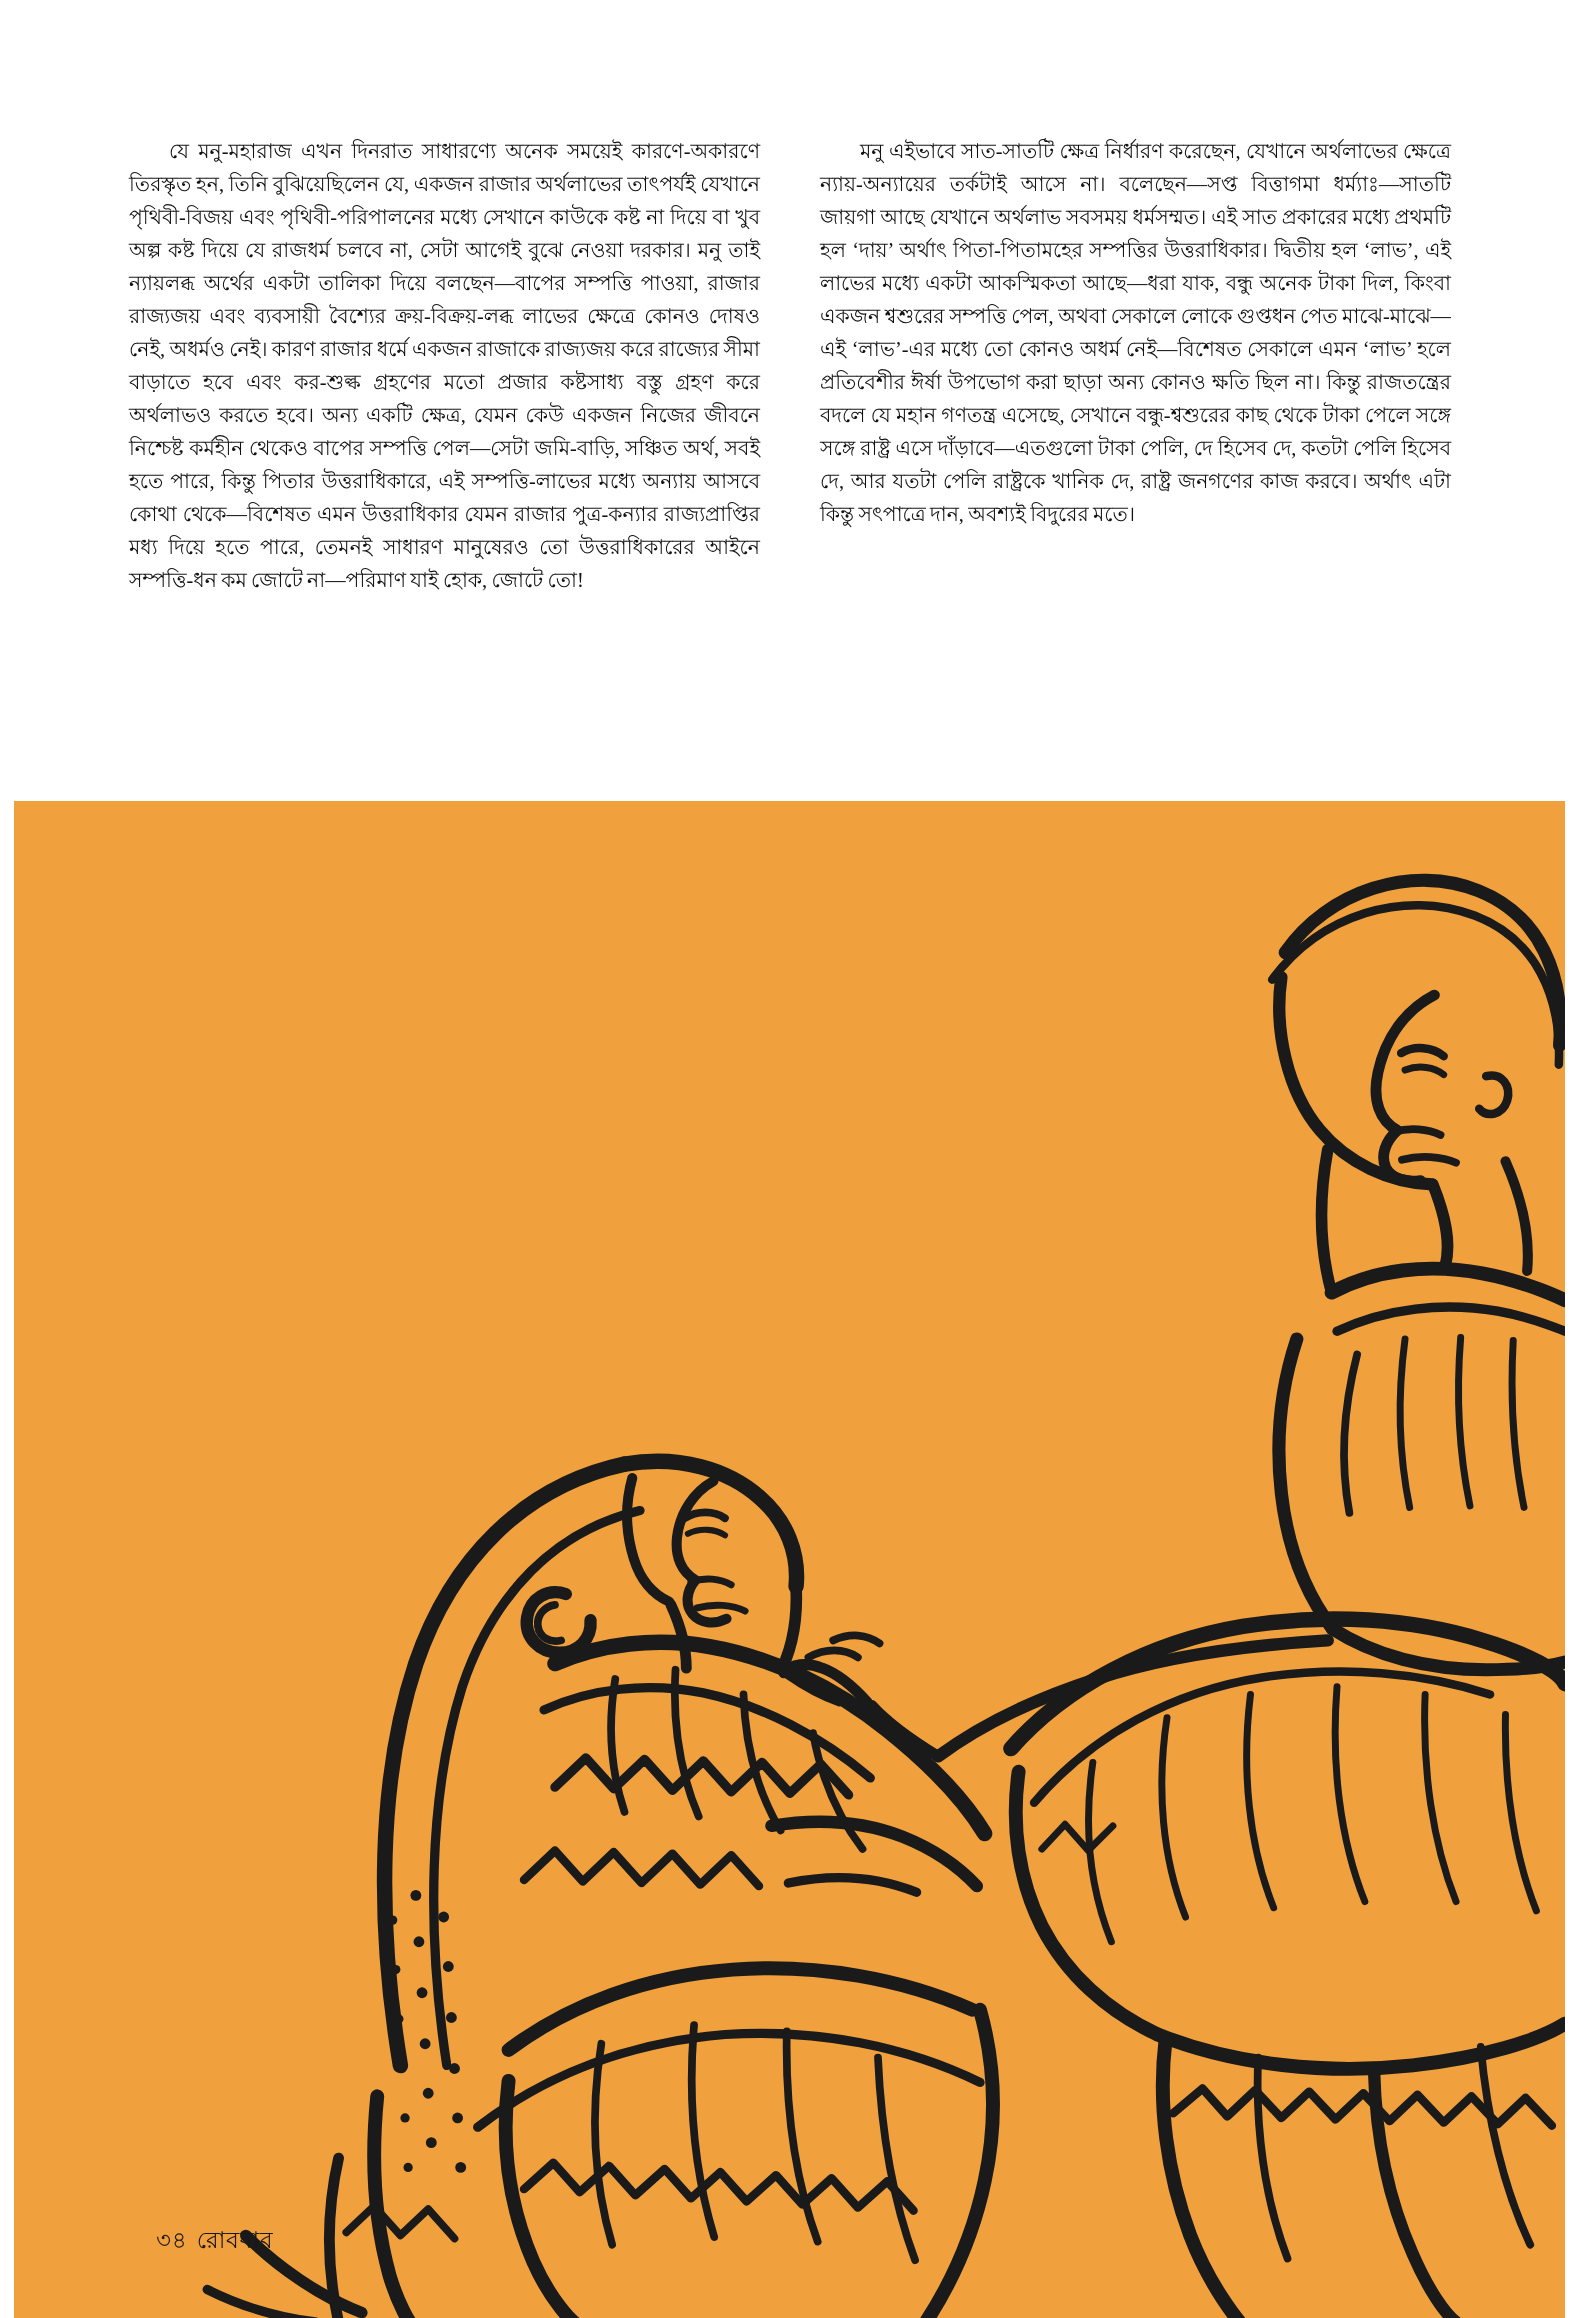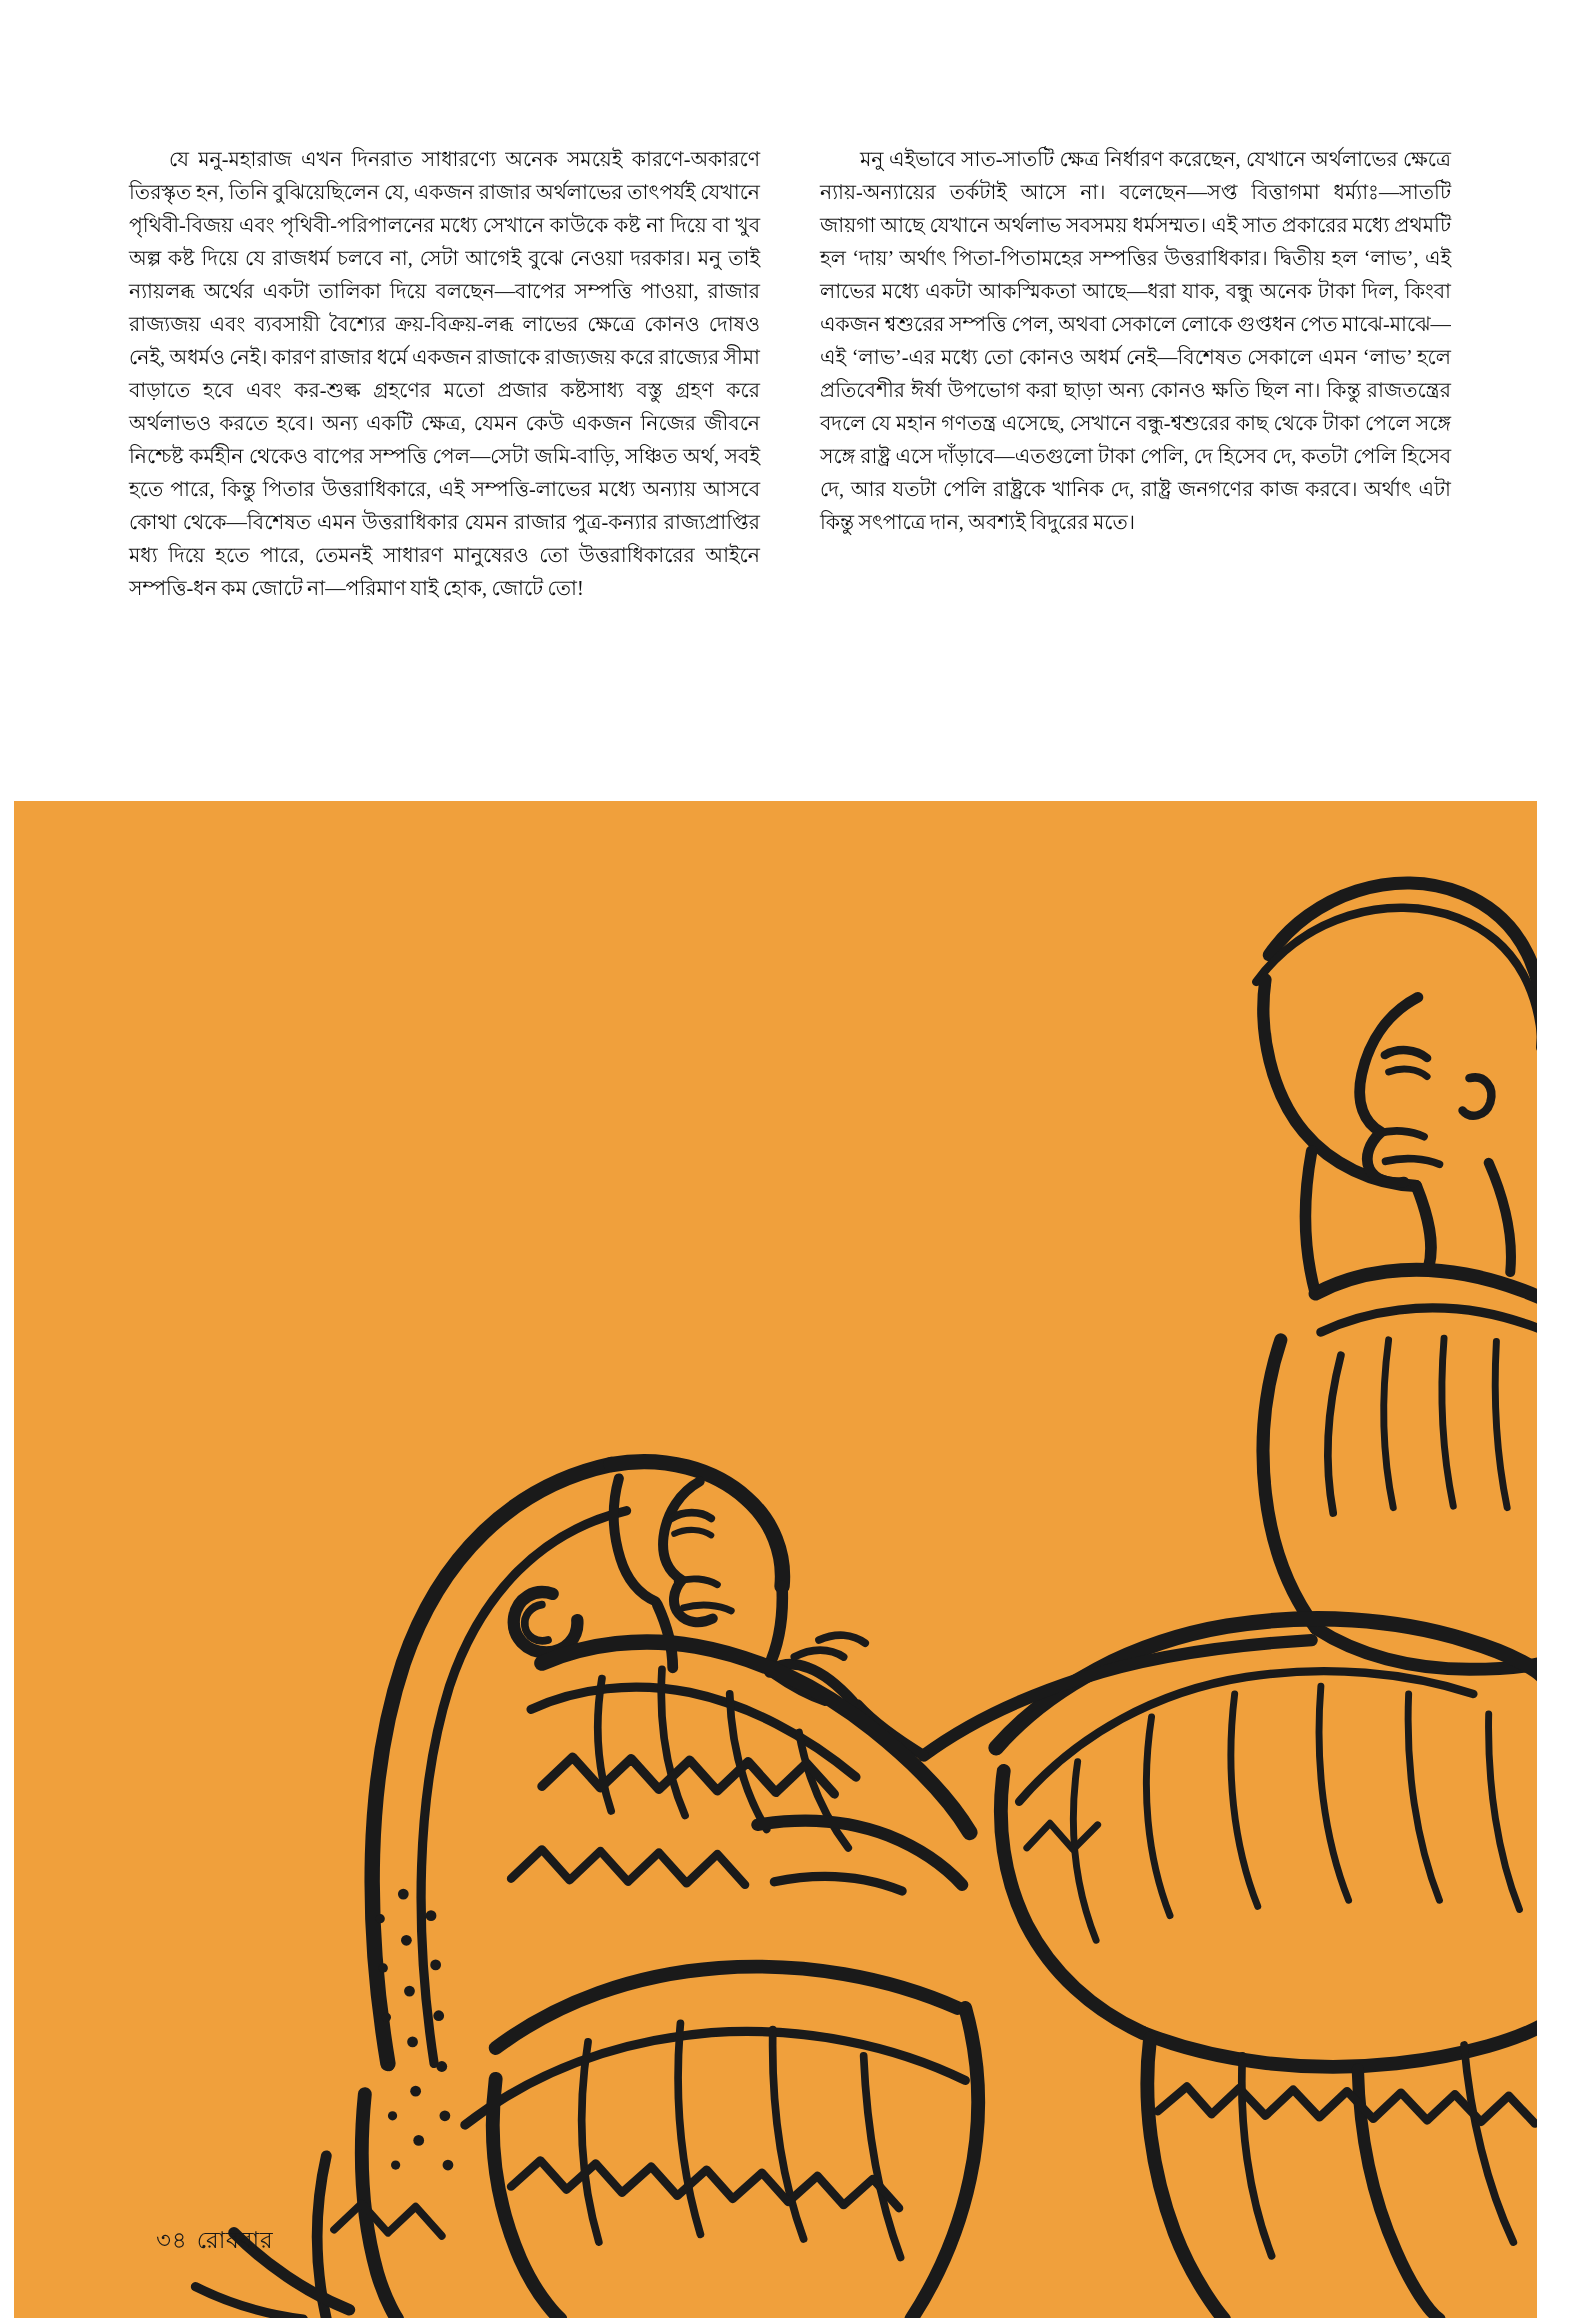--- a/index.html
+++ b/index.html
@@ -18,21 +18,21 @@
   .page {
     position: absolute;
     inset: 0;
     background: #ffffff;
   }
 
   
   .text-area {
     position: absolute;
     left: 0;
-    top: 8px;
+    top: 0;
     width: 1439px;
     height: 797px;
     box-sizing: border-box;
     padding: 135px 61px 0 129px;
   }
   .columns {
     display: flex;
     gap: 60px;
     align-items: flex-start;
   }
@@ -57,20 +57,21 @@
 
   
   .illustration {
     position: absolute;
     left: 14px;
     top: 801px;
     width: 1523px;
     height: 1518px;
     background: #f0a03c;
     overflow: hidden;
+    padding-left: 28px;
   }
   .illustration svg {
     position: absolute;
     left: 0;
     top: 0;
     width: 100%;
     height: 100%;
     display: block;
   }
 

